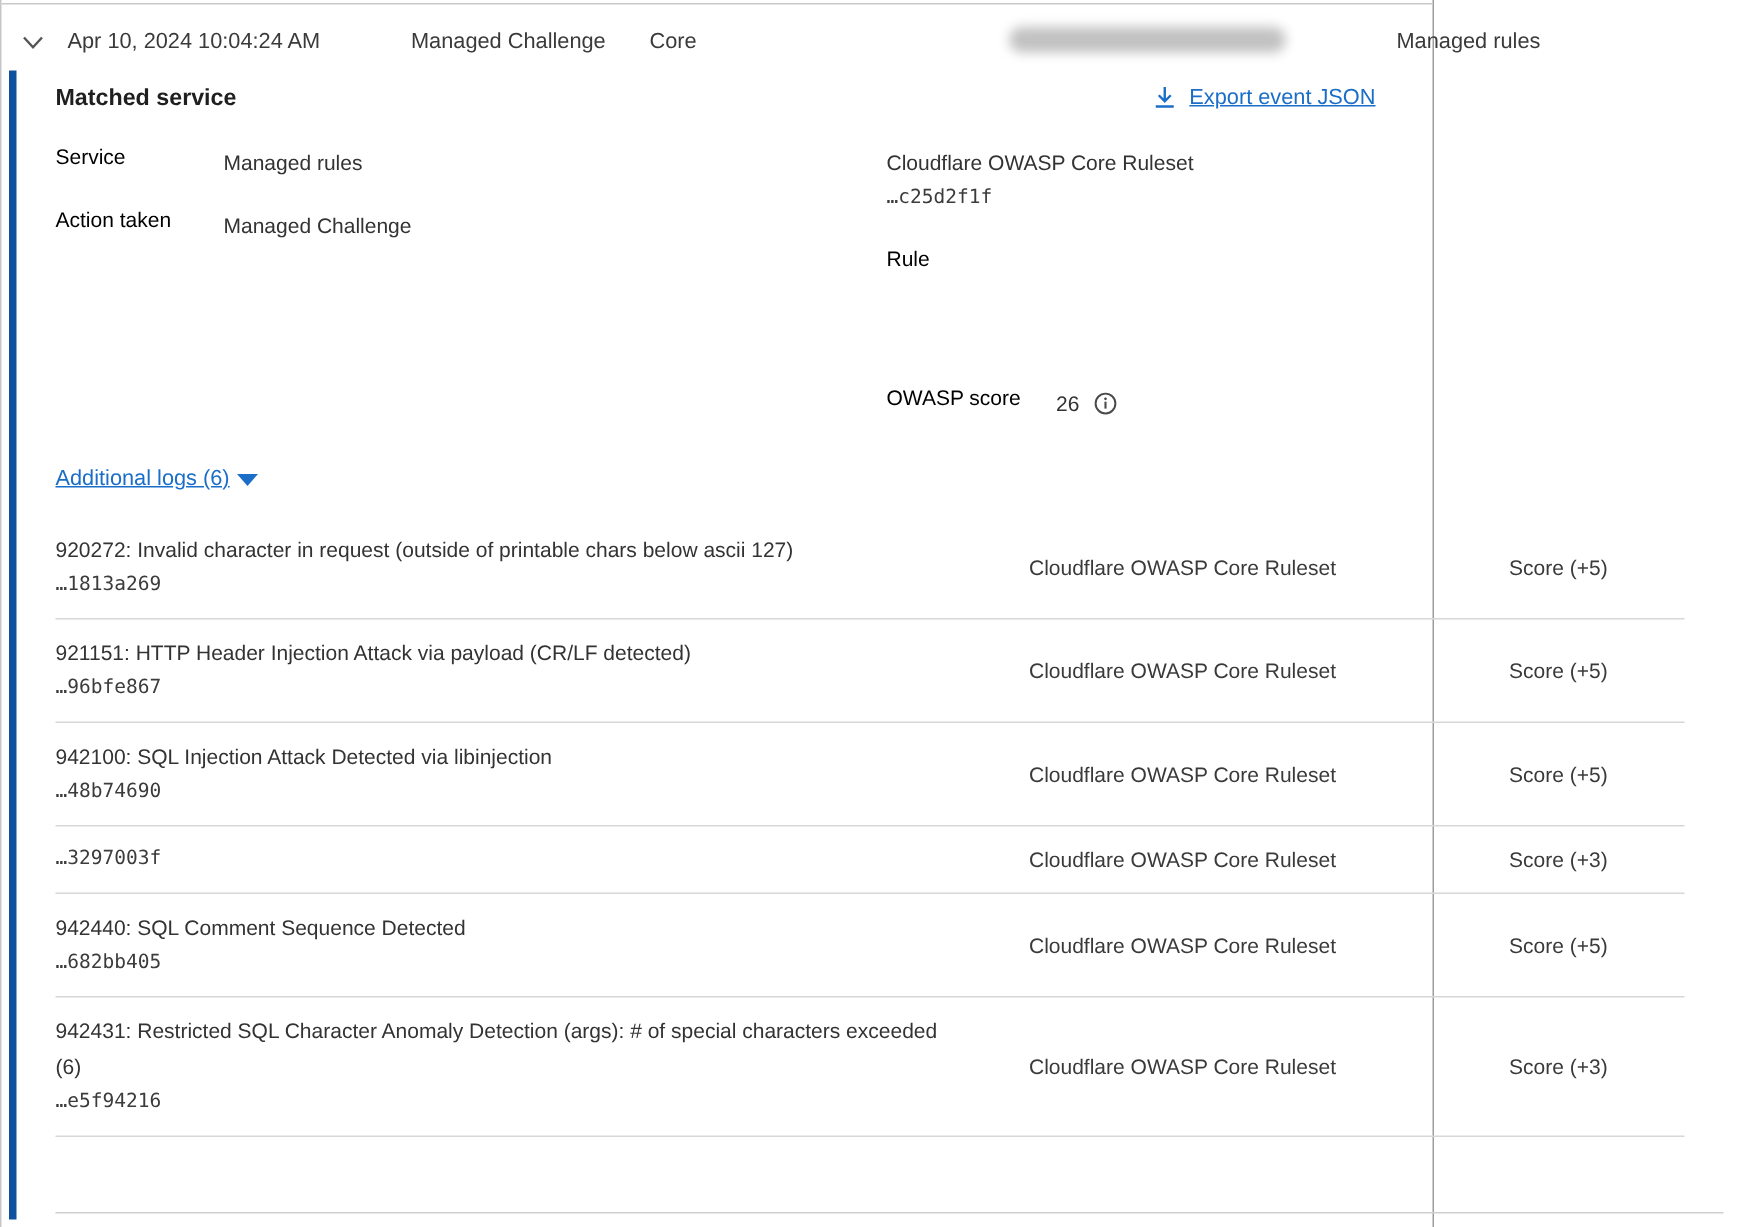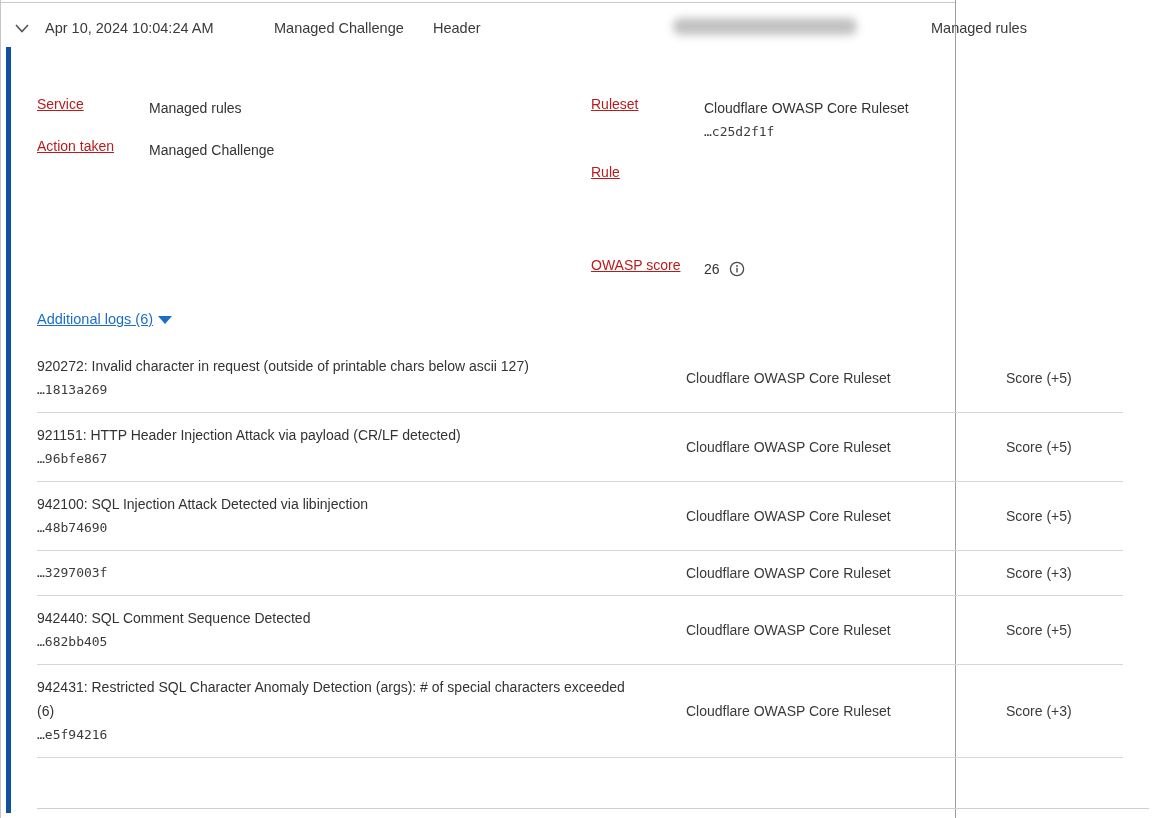--- a/index.html
+++ b/index.html
@@ -22,21 +22,21 @@
   .accent-bar { position: absolute; left: 5px; top: 0; bottom: 5px; width: 5px; background: #10519f; }
   .content { position: absolute; left: 36px; right: 10px; top: 0; bottom: 0; }
 
   .panel-head { position: absolute; top: 10px; left: 0; right: 28px; display: flex;
     justify-content: space-between; align-items: flex-start; }
   .panel-title { font-size: 15.5px; font-weight: 700; color: #1f1f1f; }
   .export-link { display: flex; align-items: center; gap: 9px; cursor: pointer; }
   .export-link .lbl { font-size: 14.5px; color: #1b6ec8; text-decoration: underline; }
 
   .field { position: absolute; display: flex; }
-  .field .flabel { font-size: 14px; color: #b91c1c; white-space: nowrap; text-decoration: underline; }
+  .field .flabel { font-size: 14px; color: #000000; white-space: nowrap; }
   .field .fvalue { font-size: 14px; color: #333; line-height: 24px; }
   .f-left .flabel { width: 112px; }
   .f-right .flabel { width: 113px; }
   .f-left { left: 0; }
   .f-right { left: 554px; }
   .fvalue { max-width: 232px; }
   .hash { font-family: "DejaVu Sans Mono", monospace; font-size: 13px; color: #3c3c3c; line-height: 24px; }
   .owasp-line { display: flex; align-items: center; gap: 9px; }
   .info-icon { display: inline-flex; cursor: pointer; }
 
@@ -61,41 +61,52 @@
   <div class="top-line"></div>
 
   <div class="event-row">
     <div class="chevron">
       <svg width="16" height="12" viewBox="0 0 16 12">
         <polyline points="2,3 8,9.5 14,3" fill="none" stroke="#555" stroke-width="1.6"></polyline>
       </svg>
     </div>
     <span class="cell" style="left:44px">Apr 10, 2024 10:04:24 AM</span>
     <span class="cell" style="left:273px">Managed Challenge</span>
-    <span class="cell" style="left:432px">Header</span>
+    <span class="cell" style="left:432px">Core</span>
     <div class="blur-token"></div>
     <span class="cell" style="left:930px">Managed rules</span>
   </div>
 
   <div class="panel">
     <div class="accent-bar"></div>
     <div class="content">
 
+      <div class="panel-head">
+        <div class="panel-title">Matched service</div>
+        <div class="export-link">
+          <span class="icon">
+            <svg width="15" height="16" viewBox="0 0 15 16">
+              <path d="M7.5 1 v9 M3.5 6.5 L7.5 10.5 L11.5 6.5" fill="none" stroke="#1b6ec8" stroke-width="1.6"></path>
+              <path d="M1.5 14 h12" stroke="#1b6ec8" stroke-width="1.6"></path>
+            </svg>
+          </span>
+          <span class="lbl">Export event JSON</span>
+        </div>
+      </div>
 
       <div class="field f-left" style="top:49px">
         <span class="flabel">Service</span>
         <span class="fvalue">Managed rules</span>
       </div>
       <div class="field f-left" style="top:91px">
         <span class="flabel">Action taken</span>
         <span class="fvalue">Managed Challenge</span>
       </div>
 
       <div class="field f-right" style="top:49px">
-        <span class="flabel">Ruleset</span>
         <span class="fvalue">
           <div>Cloudflare OWASP Core Ruleset</div>
           <div class="hash">…c25d2f1f</div>
         </span>
       </div>
       <div class="field f-right" style="top:117px">
         <span class="flabel">Rule</span>
       </div>
       <div class="field f-right" style="top:210px">
         <span class="flabel">OWASP score</span>

